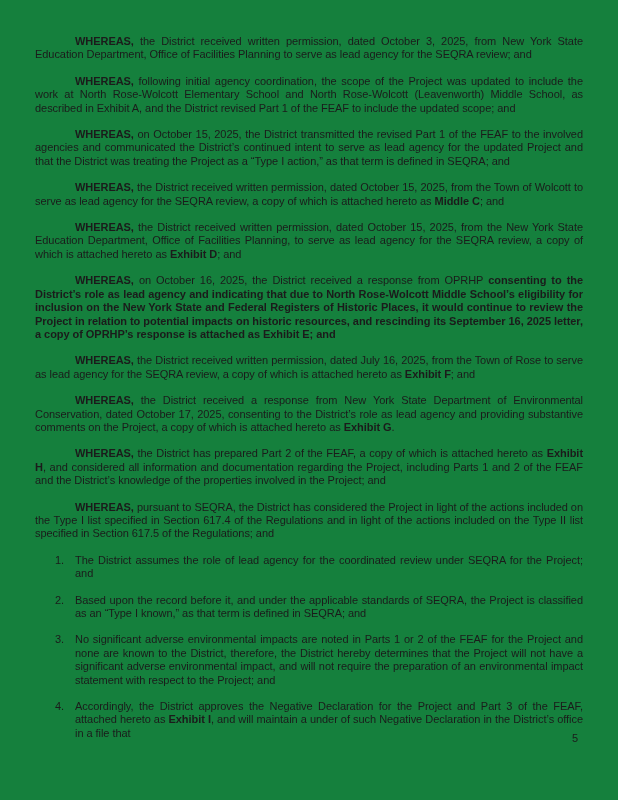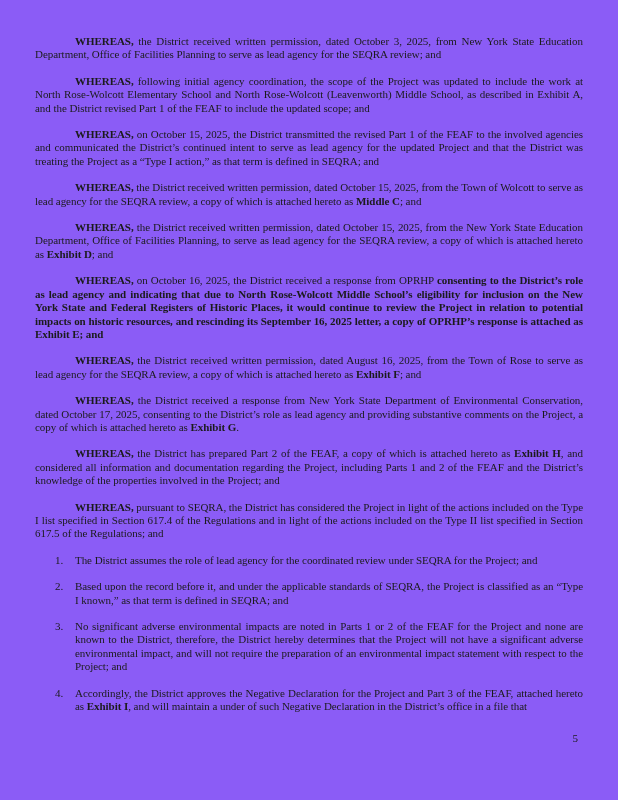--- a/index.html
+++ b/index.html
@@ -1,21 +1,21 @@
 <!DOCTYPE html>
 <html><head>
 <meta charset="utf-8">
 <style>
   html, body { margin: 0; padding: 0; background: #ffffff; }
   .page {
     position: relative;
     width: 618px;
     height: 800px;
-    background: #8b5cf6;
-    font-family: Liberation Serif, serif;
+    background: #15803d;
+    font-family: Liberation Sans, sans-serif;
     color: #1b1b1b;
     overflow: hidden;
   }
   .doc {
     position: absolute;
     left: 35px;
     top: 35px;
     width: 548px;
     font-size: 11px;
     line-height: 13.4px;
@@ -47,21 +47,21 @@
 <body>
 
 <div class="page">
   <div class="doc">
       <div class="para body"><span class="run bold">WHEREAS,</span><span class="run"> the District received written permission, dated October 3, 2025, from New York State Education Department, Office of Facilities Planning to serve as lead agency for the SEQRA review; and</span></div>
       <div class="para body"><span class="run bold">WHEREAS,</span><span class="run"> following initial agency coordination, the scope of the Project was updated to include the work at North Rose-Wolcott Elementary School and North Rose-Wolcott (Leavenworth) Middle School, as described in Exhibit A, and the District revised Part 1 of the FEAF to include the updated scope; and</span></div>
       <div class="para body"><span class="run bold">WHEREAS,</span><span class="run"> on October 15, 2025, the District transmitted the revised Part 1 of the FEAF to the involved agencies and communicated the District’s continued intent to serve as lead agency for the updated Project and that the District was treating the Project as a “Type I action,” as that term is defined in SEQRA; and</span></div>
       <div class="para body"><span class="run bold">WHEREAS,</span><span class="run"> the District received written permission, dated October 15, 2025, from the Town of Wolcott to serve as lead agency for the SEQRA review, a copy of which is attached hereto as </span><span class="run bold">Middle C</span><span class="run">; and</span></div>
       <div class="para body"><span class="run bold">WHEREAS,</span><span class="run"> the District received written permission, dated October 15, 2025, from the New York State Education Department, Office of Facilities Planning, to serve as lead agency for the SEQRA review, a copy of which is attached hereto as </span><span class="run bold">Exhibit D</span><span class="run">; and</span></div>
       <div class="para body"><span class="run bold">WHEREAS,</span><span class="run"> on October 16, 2025, the District received a response from OPRHP </span><span class="run bold">consenting to the District’s role as lead agency and indicating that due to North Rose-Wolcott Middle School’s eligibility for inclusion on the New York State and Federal Registers of Historic Places, it would continue to review the Project in relation to potential impacts on historic resources, and rescinding its September 16, 2025 letter, a copy of OPRHP’s response is attached as Exhibit E; and</span></div>
-      <div class="para body"><span class="run bold">WHEREAS,</span><span class="run"> the District received written permission, dated August 16, 2025, from the Town of Rose to serve as lead agency for the SEQRA review, a copy of which is attached hereto as </span><span class="run bold">Exhibit F</span><span class="run">; and</span></div>
+      <div class="para body"><span class="run bold">WHEREAS,</span><span class="run"> the District received written permission, dated July 16, 2025, from the Town of Rose to serve as lead agency for the SEQRA review, a copy of which is attached hereto as </span><span class="run bold">Exhibit F</span><span class="run">; and</span></div>
       <div class="para body"><span class="run bold">WHEREAS,</span><span class="run"> the District received a response from New York State Department of Environmental Conservation, dated October 17, 2025, consenting to the District’s role as lead agency and providing substantive comments on the Project, a copy of which is attached hereto as </span><span class="run bold">Exhibit G</span><span class="run">.</span></div>
       <div class="para body"><span class="run bold">WHEREAS,</span><span class="run"> the District has prepared Part 2 of the FEAF, a copy of which is attached hereto as </span><span class="run bold">Exhibit H</span><span class="run">, and considered all information and documentation regarding the Project, including Parts 1 and 2 of the FEAF and the District’s knowledge of the properties involved in the Project; and</span></div>
       <div class="para body"><span class="run bold">WHEREAS,</span><span class="run"> pursuant to SEQRA, the District has considered the Project in light of the actions included on the Type I list specified in Section 617.4 of the Regulations and in light of the actions included on the Type II list specified in Section 617.5 of the Regulations; and</span></div>
       <div class="para item"><span class="num">1.</span><span class="run">The District assumes the role of lead agency for the coordinated review under SEQRA for the Project; and</span></div>
       <div class="para item"><span class="num">2.</span><span class="run">Based upon the record before it, and under the applicable standards of SEQRA, the Project is classified as an “Type I known,” as that term is defined in SEQRA; and</span></div>
       <div class="para item"><span class="num">3.</span><span class="run">No significant adverse environmental impacts are noted in Parts 1 or 2 of the FEAF for the Project and none are known to the District, therefore, the District hereby determines that the Project will not have a significant adverse environmental impact, and will not require the preparation of an environmental impact statement with respect to the Project; and</span></div>
       <div class="para item"><span class="num">4.</span><span class="run">Accordingly, the District approves the Negative Declaration for the Project and Part 3 of the FEAF, attached hereto as </span><span class="run bold">Exhibit I</span><span class="run">, and will maintain a under of such Negative Declaration in the District’s office in a file that</span></div>
     </div>
   <div class="page-number">5</div>
 </div>

